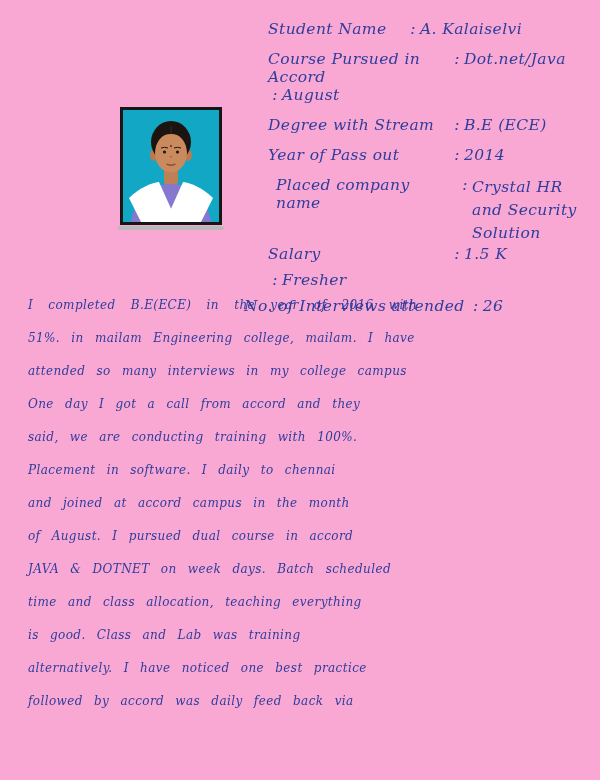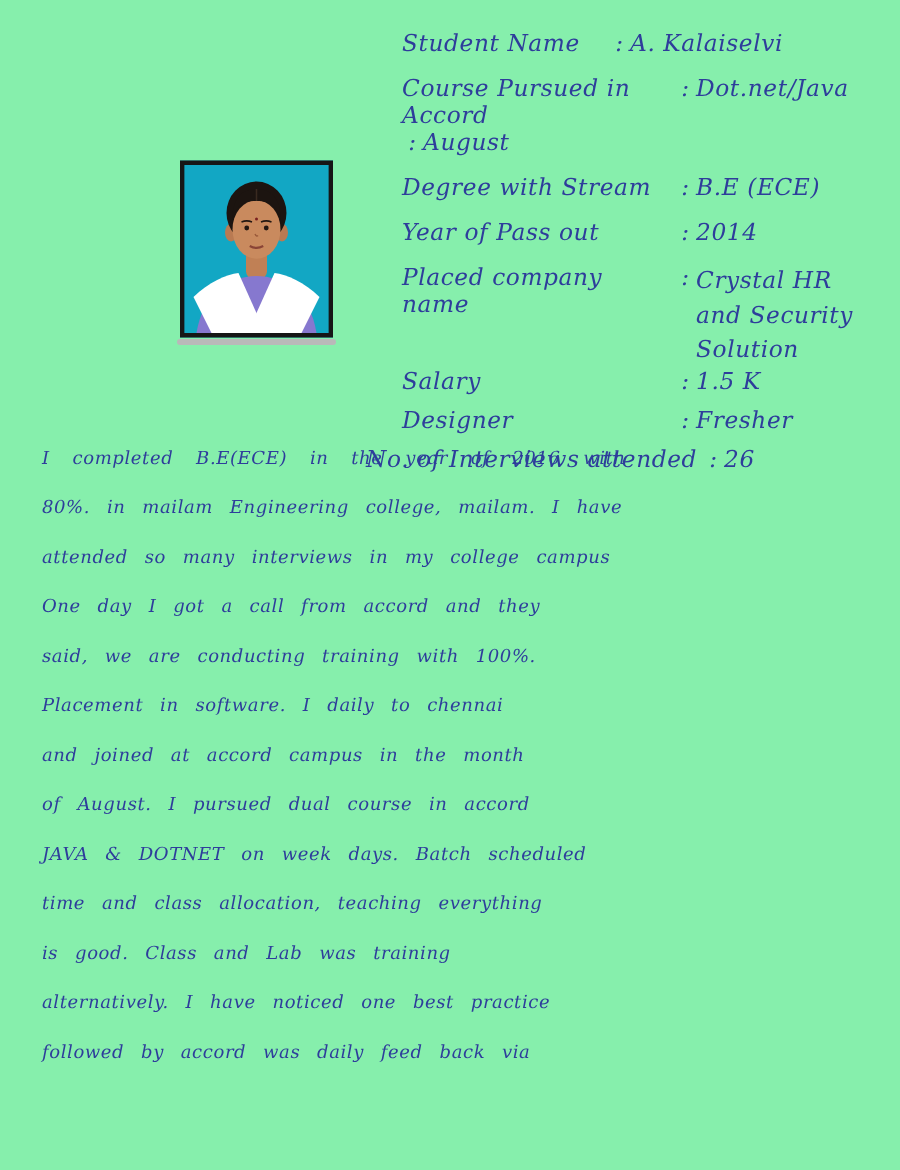--- a/index.html
+++ b/index.html
@@ -1,19 +1,19 @@
 <!DOCTYPE html>
 <html><head>
 <meta charset="utf-8">
 <style>
   html,body{margin:0;padding:0;}
   .page{
     position:relative;
     width:600px;height:780px;
-    background:#86efac;
+    background:#f9a8d4;
     overflow:hidden;
     font-family:"DejaVu Serif", serif;
   }
   
   .photo-frame{
     position:absolute;left:120px;top:107px;
     width:96px;height:112px;
     border:3px solid #161616;
     box-sizing:content-box;
     background:#12a7c4;
@@ -35,21 +35,21 @@
   .header-block{
     position:absolute;left:268px;top:20px;
     width:326px;
     font-size:15.5px;
   }
   .hrow{display:flex;align-items:flex-start;min-height:30px;}
   .hlabel{width:182px;flex:none;}
   .row-student .hlabel{width:138px;}
   .hcolon{width:14px;flex:none;text-align:center;}
   .hvalue{flex:1;}
-  .row-company{min-height:46px;}
+  .row-company{min-height:46px;justify-content:flex-end;}
   .row-company .hvalue{max-width:122px;line-height:23px;}
   .row-salary,.row-designer{min-height:26px;}
   .row-interviews{margin-left:-24px;min-height:26px;}
   .row-interviews .hlabel{width:auto;padding-right:4px;}
   
   .body-block{
     position:absolute;left:28px;top:289px;
     width:560px;
     font-size:12px;
   }
@@ -134,36 +134,35 @@
       <span class="hvalue">Crystal HR and Security Solution</span>
     </div>
 
     <div class="hrow row-salary">
       <span class="hlabel">Salary</span>
       <span class="hcolon">:</span>
       <span class="hvalue">1.5 K</span>
     </div>
 
     <div class="hrow row-designer">
-      <span class="hlabel">Designer</span>
       <span class="hcolon">:</span>
       <span class="hvalue">Fresher</span>
     </div>
 
     <div class="hrow row-interviews">
       <span class="hlabel">No. of Interviews attended</span>
       <span class="hcolon">:</span>
       <span class="hvalue">26</span>
     </div>
 
   </div>
 
   <div class="body-block ink">
     <div class="body-line">I completed B.E(ECE) in the year of 2016 with</div>
-    <div class="body-line">80%. in mailam Engineering college, mailam. I have</div>
+    <div class="body-line">51%. in mailam Engineering college, mailam. I have</div>
     <div class="body-line">attended so many interviews in my college campus</div>
     <div class="body-line">One day I got a call from accord and they</div>
     <div class="body-line">said, we are conducting training with 100%.</div>
     <div class="body-line">Placement in software. I daily to chennai</div>
     <div class="body-line">and joined at accord campus in the month</div>
     <div class="body-line">of August. I pursued dual course in accord</div>
     <div class="body-line">JAVA &amp; DOTNET on week days. Batch scheduled</div>
     <div class="body-line">time and class allocation, teaching everything</div>
     <div class="body-line">is good. Class and Lab was training</div>
     <div class="body-line">alternatively. I have noticed one best practice</div>

